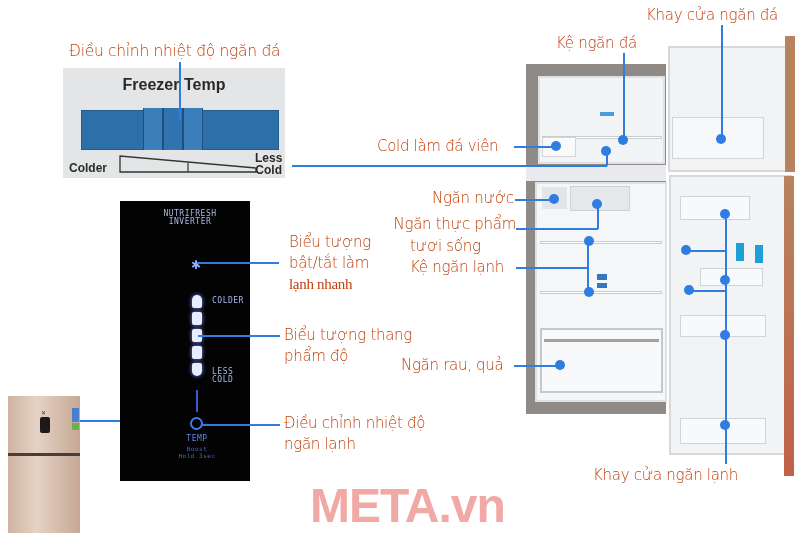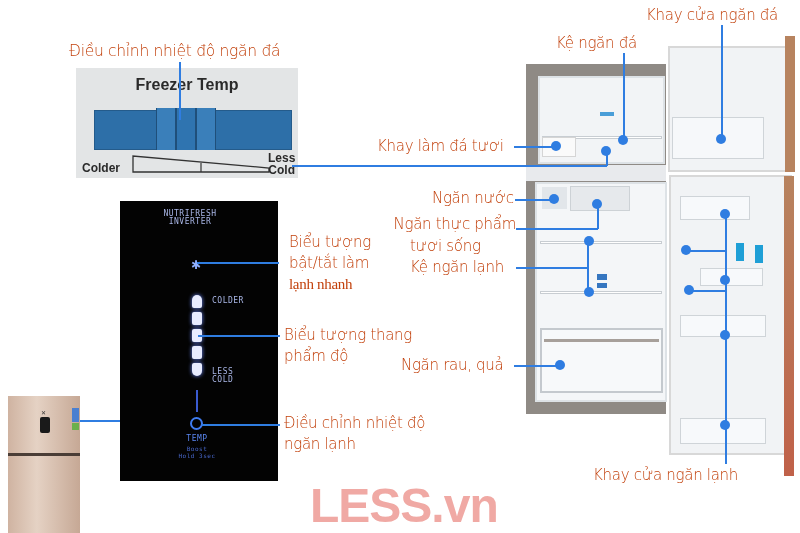--- a/index.html
+++ b/index.html
@@ -3,27 +3,27 @@
   <meta charset="utf-8">
   <style>
     * { box-sizing: border-box; margin: 0; padding: 0; }
     body { width: 800px; height: 533px; background: #ffffff; position: relative; overflow: hidden; font-family: "Liberation Sans", sans-serif; }
     .label { position: absolute; color: #c2410c; font-size: 15px; line-height: 18px; white-space: nowrap; font-family: "DejaVu Sans", sans-serif; font-weight: 300; letter-spacing: -0.3px; }
     .label.center { text-align: left; }
     .label.right { text-align: right; }
     .line { position: absolute; background: #2f7de1; }
     .dot { position: absolute; width: 10px; height: 10px; border-radius: 50%; background: #2f7de1; }
     
-    .ftpanel { position: absolute; left: 76px; top: 68px; width: 222px; height: 110px; background: #e3e5e6; overflow: hidden; }
+    .ftpanel { position: absolute; left: 63px; top: 68px; width: 222px; height: 110px; background: #e3e5e6; overflow: hidden; }
     .ftpanel .title { position: absolute; left: 0; width: 100%; top: 8px; text-align: center; font-weight: bold; font-size: 16px; color: #2a2a2a; font-family: "Liberation Sans", sans-serif; }
     .ftpanel .slider { position: absolute; left: 18px; top: 42px; width: 198px; height: 40px; background: #2d6fa8; border: 1px solid #245b8b; }
     .ftpanel .knob { position: absolute; top: 40px; height: 42px; background: #3a7fba; border-left: 1px solid #1f4f7a; border-right: 1px solid #1f4f7a; }
     .ftpanel .small { position: absolute; font-size: 12px; font-weight: bold; color: #2a2a2a; font-family: "Liberation Sans", sans-serif; line-height: 12px; }
     
-    .cpanel { position: absolute; left: 120px; top: 201px; width: 158px; height: 280px; background: #030303; }
+    .cpanel { position: absolute; left: 120px; top: 201px; width: 130px; height: 280px; background: #030303; }
     .cp-text { position: absolute; color: #a9b6e6; font-size: 8px; font-family: "DejaVu Sans Mono", monospace; text-align: center; line-height: 8px; letter-spacing: 0.5px; }
     .seg { position: absolute; left: 72px; width: 10px; height: 13px; background: #e8ecff; border-radius: 2px; box-shadow: 0 0 4px #6f8cff; }
     
     .fridge-body { position: absolute; left: 526px; top: 64px; width: 140px; height: 350px; background: #8f8a85; }
     .fz-inner { position: absolute; left: 538px; top: 76px; width: 127px; height: 88px; background: #f2f4f6; border: 2px solid #dde2e6; }
     .fr-inner { position: absolute; left: 535px; top: 182px; width: 132px; height: 220px; background: #f4f6f8; border: 2px solid #dde2e6; }
     .door-top { position: absolute; left: 668px; top: 46px; width: 124px; height: 126px; background: #f1f3f5; border: 2px solid #d8d8d8; }
     .door-bot { position: absolute; left: 669px; top: 175px; width: 123px; height: 280px; background: #f1f3f5; border: 2px solid #d8d8d8; }
     .door-edge { position: absolute; background: #b7835f; }
     .shelf { position: absolute; background: #ffffff; border: 1px solid #c8cdd2; }
@@ -121,21 +121,21 @@
 <div class="door-edge" style="left:784px; top:176px; width:10px; height:300px; background:linear-gradient(180deg,#b7835f,#c06149);"></div>
 <div style="position:absolute; left:680px; top:196px; width:70px; height:24px; border:1px solid #cfd4d8; background:#f7f9fb;"></div>
 <div style="position:absolute; left:736px; top:243px; width:8px; height:18px; background:#1f9fd6;"></div>
 <div style="position:absolute; left:755px; top:245px; width:8px; height:18px; background:#1f9fd6;"></div>
 <div style="position:absolute; left:700px; top:268px; width:63px; height:18px; border:1px solid #cfd4d8; background:#f7f9fb;"></div>
 <div style="position:absolute; left:680px; top:315px; width:86px; height:22px; border:1px solid #cfd4d8; background:#f7f9fb;"></div>
 <div style="position:absolute; left:680px; top:418px; width:86px; height:26px; border:1px solid #cfd4d8; background:#f7f9fb;"></div>
 
 <div class="label" style="left:646px; top:6px;">Khay cửa ngăn đá</div>
 <div class="label" style="left:556px; top:34px;">Kệ ngăn đá</div>
-<div class="label" style="left:377px; top:137px;">Khay làm đá tươi</div>
+<div class="label" style="left:377px; top:137px;">Cold làm đá viên</div>
 <div class="label" style="left:432px; top:189px;">Ngăn nước</div>
 <div class="label right" style="left:381px; top:215px; width:135px;">
   <div>Ngăn thực phẩm</div>
 </div>
 <div class="label" style="left:410px; top:237px;">tươi sống</div>
 <div class="label" style="left:410px; top:258px;">Kệ ngăn lạnh</div>
 <div class="label" style="left:401px; top:356px;">Ngăn rau, quả</div>
 <div class="label" style="left:593px; top:466px;">Khay cửa ngăn lạnh</div>
 
 <div class="line" style="left:721px; top:25px; width:1.5px; height:113px;"></div>
@@ -161,13 +161,13 @@
 <div class="line" style="left:725px; top:214px; width:1.5px; height:250px;"></div>
 <div class="line" style="left:686px; top:250px; width:40px; height:1.5px;"></div>
 <div class="line" style="left:689px; top:290px; width:37px; height:1.5px;"></div>
 <div class="dot" style="left:720px; top:209px;"></div>
 <div class="dot" style="left:681px; top:245px;"></div>
 <div class="dot" style="left:720px; top:275px;"></div>
 <div class="dot" style="left:684px; top:285px;"></div>
 <div class="dot" style="left:720px; top:330px;"></div>
 <div class="dot" style="left:720px; top:420px;"></div>
 
-<div class="watermark">LESS.vn</div>
+<div class="watermark">META.vn</div>
 
 </body></html>

